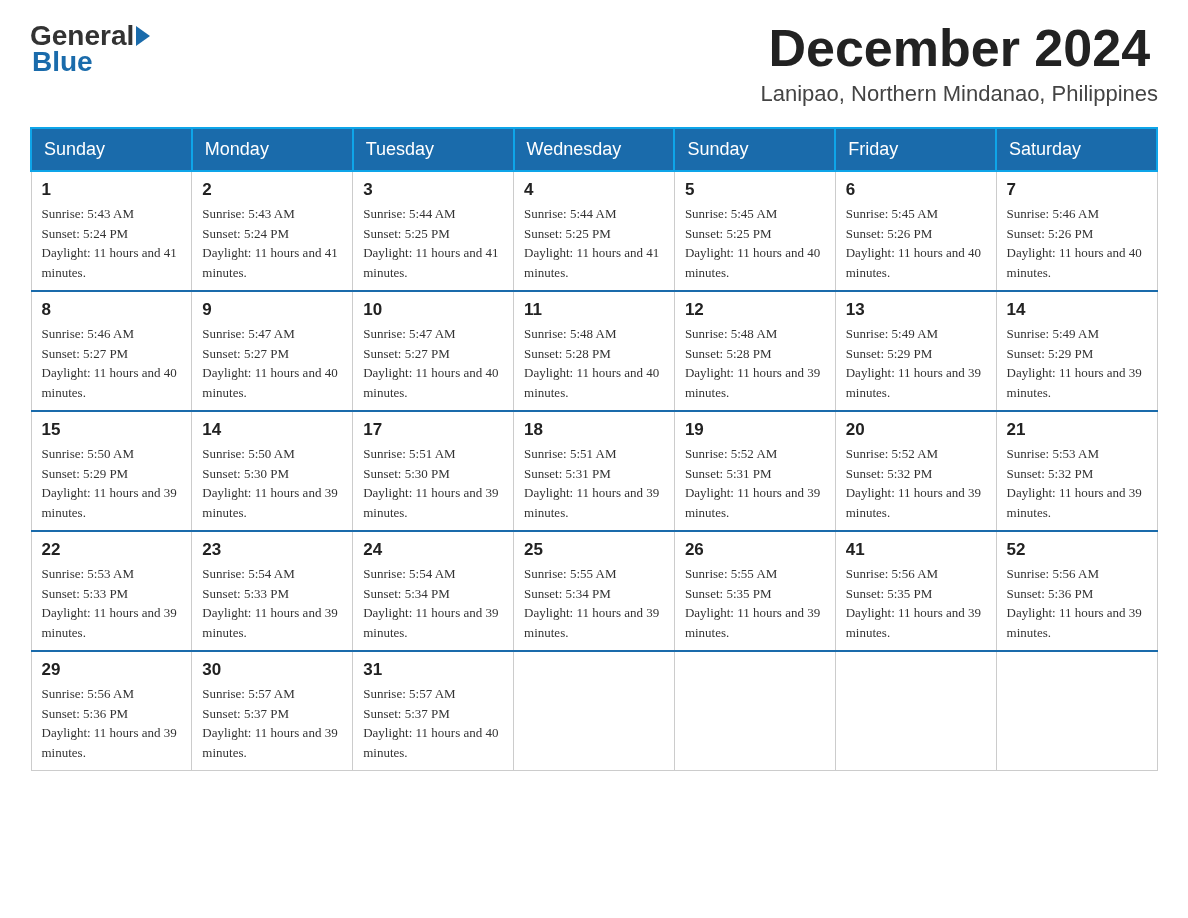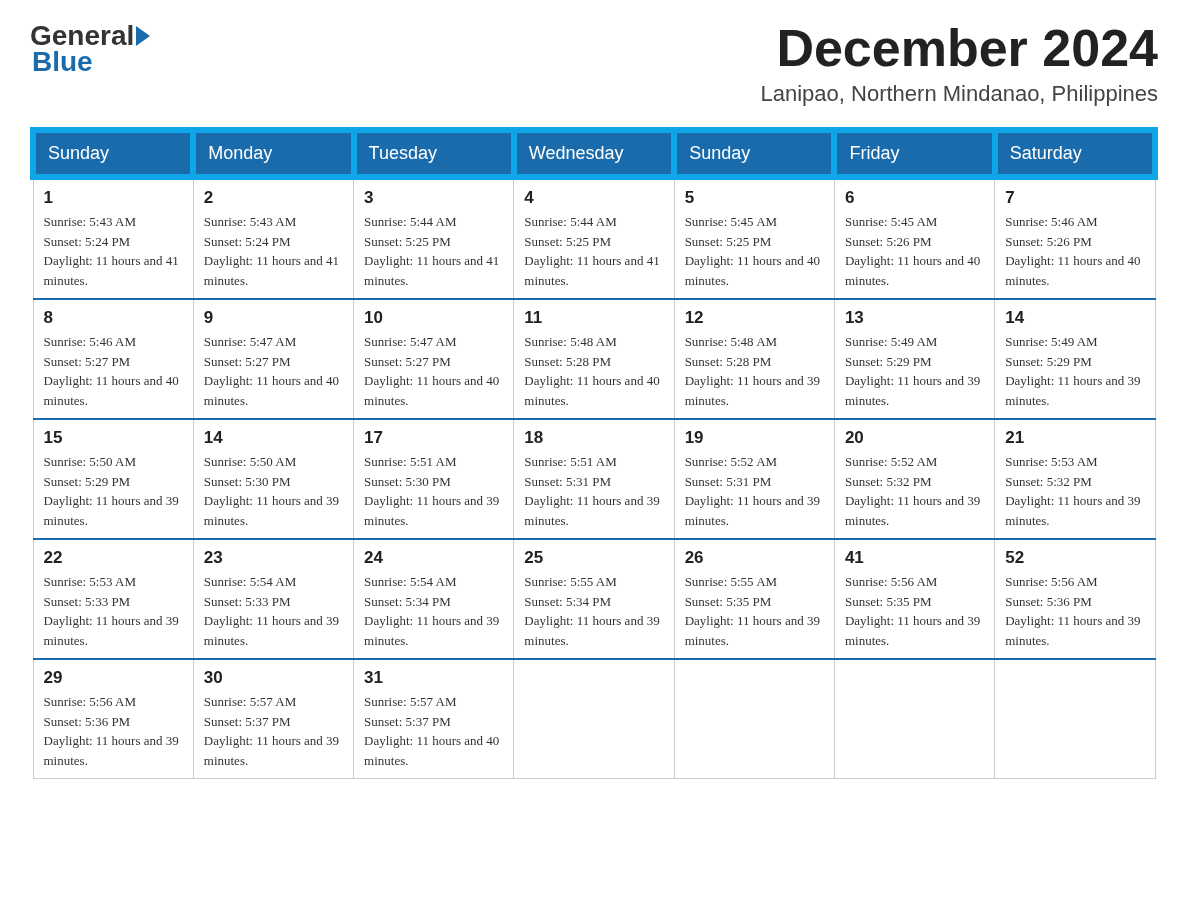--- a/index.html
+++ b/index.html
@@ -36,21 +36,21 @@
       border-bottom: 10px solid transparent;
       margin: 0 2px;
       display: inline-block;
     }
     .logo-blue {
       color: #1a6bab;
       font-size: 28px;
       font-weight: bold;
     }
     .title-section {
-      text-align: right;
+      text-align: center;
     }
     .month-year {
       font-size: 52px;
       font-weight: bold;
       color: #222;
       line-height: 1.1;
     }
     .location {
       font-size: 22px;
       color: #444;
@@ -60,21 +60,21 @@
       width: 100%;
       border-collapse: collapse;
     }
     .calendar th {
       background: #1a6bab;
       color: #fff;
       padding: 10px 12px;
       text-align: left;
       font-size: 18px;
       font-weight: normal;
-      border: 6px solid #0ea5e9;
+      border: 2px solid #0ea5e9;
     }
     .calendar td {
       border: 1px solid #ccc;
       vertical-align: top;
       padding: 8px 10px;
       width: 14.28%;
       min-height: 100px;
     }
     .day-number {
       font-size: 17px;

